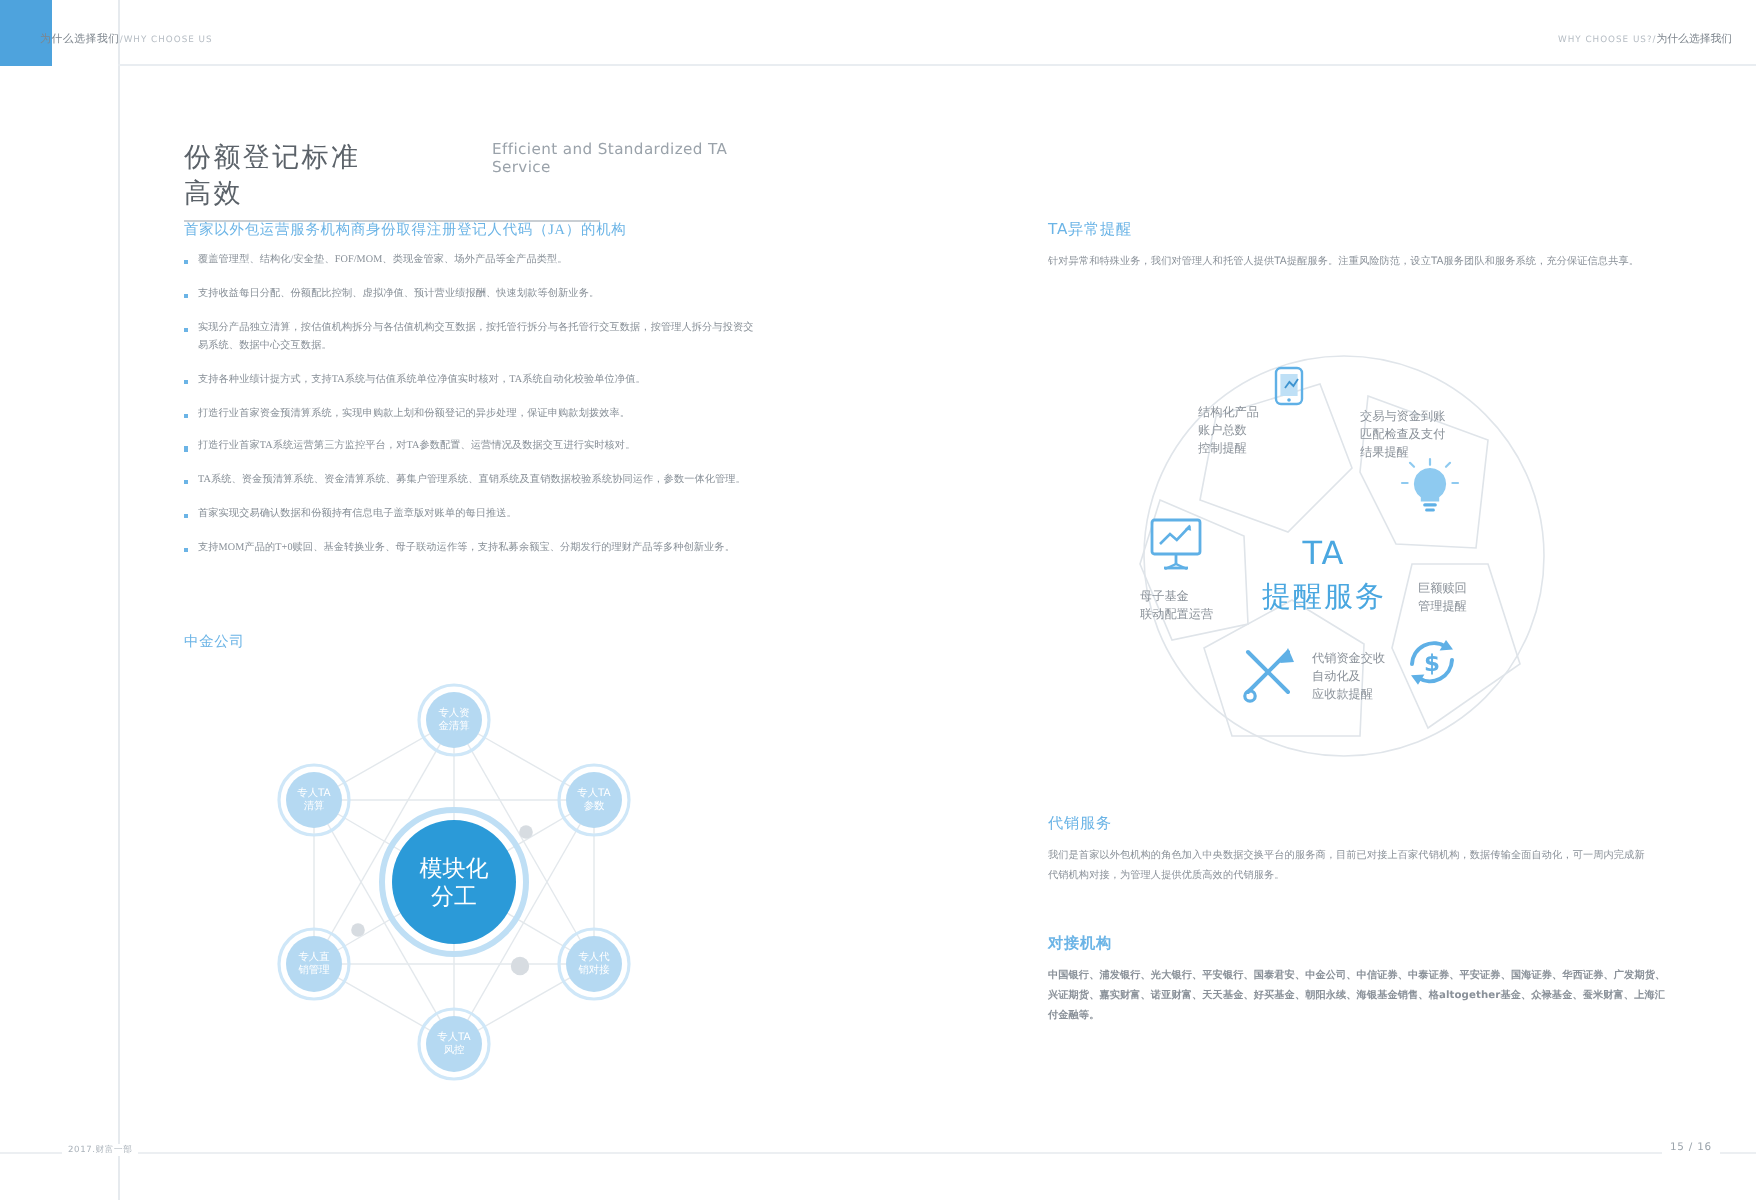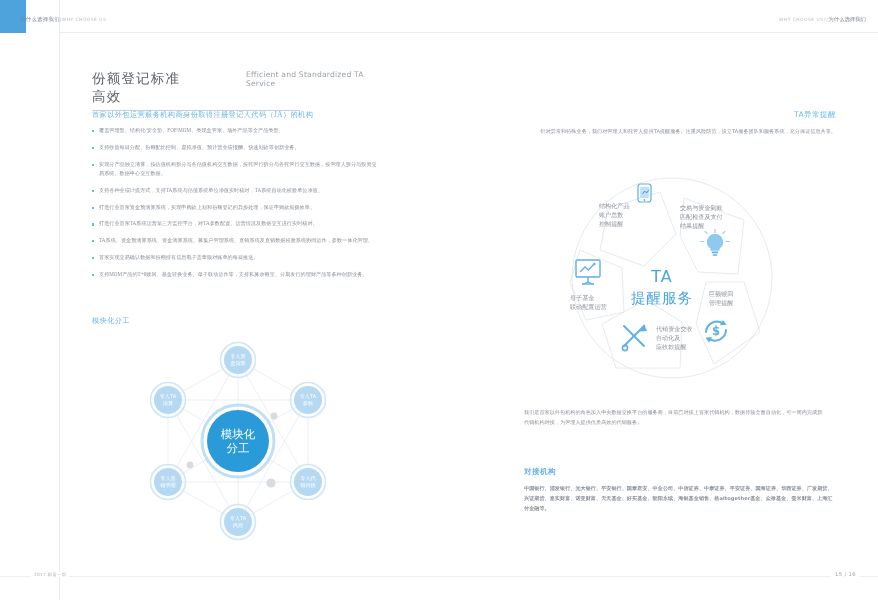--- a/index.html
+++ b/index.html
@@ -121,35 +121,35 @@
 
   .para {
     font-size: 5.1px;
     line-height: 2.0;
     color: #8a9199;
     letter-spacing: .05px;
     margin: 0;
   }
 
   
-  .r-block-1 { position: absolute; left: 524px; top: 110px; width: 312px; text-align: right; }
+  .r-block-1 { position: absolute; left: 524px; top: 110px; width: 312px; }
   .r-block-2 { position: absolute; left: 524px; top: 407px; width: 300px; }
   .r-block-3 { position: absolute; left: 524px; top: 467px; width: 312px; font-weight: bold; }
 
   
   .mod-head {
     position: absolute;
     left: 92px; top: 316px;
     font-size: 7.2px;
     color: #6bb4e6;
     letter-spacing: .4px;
   }
   .mod-diagram {
     position: absolute;
-    left: 128px; top: 330px;
+    left: 117px; top: 330px;
     width: 220px; height: 222px;
   }
 
   
   .ta-wheel {
     position: absolute;
     left: 548px; top: 172px;
     width: 248px; height: 216px;
   }
 
@@ -211,21 +211,21 @@
     <li>实现分产品独立清算，按估值机构拆分与各估值机构交互数据，按托管行拆分与各托管行交互数据，按管理人拆分与投资交易系统、数据中心交互数据。</li>
     <li>支持各种业绩计提方式，支持TA系统与估值系统单位净值实时核对，TA系统自动化校验单位净值。</li>
     <li>打造行业首家资金预清算系统，实现申购款上划和份额登记的异步处理，保证申购款划拨效率。</li>
     <li>打造行业首家TA系统运营第三方监控平台，对TA参数配置、运营情况及数据交互进行实时核对。</li>
     <li>TA系统、资金预清算系统、资金清算系统、募集户管理系统、直销系统及直销数据校验系统协同运作，参数一体化管理。</li>
     <li>首家实现交易确认数据和份额持有信息电子盖章版对账单的每日推送。</li>
     <li>支持MOM产品的T+0赎回、基金转换业务、母子联动运作等，支持私募余额宝、分期发行的理财产品等多种创新业务。</li>
   </ul>
 </div>
 
-<div class="mod-head">模块化分工</div>
+<div class="mod-head">中金公司</div>
 
 <div class="mod-diagram">
 <svg width="220" height="222" viewBox="0 0 220 222">
   <g stroke="#e3e8ec" stroke-width="0.7" fill="none">
 
     <polygon points="110,30 180,70 180,152 110,192 40,152 40,70"></polygon>
 
     <line x1="110" y1="30" x2="180" y2="152"></line>
     <line x1="110" y1="30" x2="40" y2="152"></line>
     <line x1="110" y1="30" x2="110" y2="192"></line>
@@ -384,20 +384,21 @@
       <line x1="12" y1="22" x2="6.5" y2="24.5" stroke="#5fb0e6" stroke-width="1.2"></line>
       <line x1="12" y1="22" x2="17.5" y2="24.5" stroke="#5fb0e6" stroke-width="1.2"></line>
     </g>
     <text x="22" y="128" font-size="6.1" fill="#8a9199">母子基金</text>
     <text x="22" y="137" font-size="6.1" fill="#8a9199">联动配置运营</text>
   </g>
 </svg>
 </div>
 
 <div class="r-block-2">
+  <div class="section-head lg">代销服务</div>
   <p class="para">我们是首家以外包机构的角色加入中央数据交换平台的服务商，目前已对接上百家代销机构，数据传输全面自动化，可一周内完成新代销机构对接，为管理人提供优质高效的代销服务。</p>
 </div>
 
 <div class="r-block-3">
   <div class="section-head lg">对接机构</div>
   <p class="para">中国银行、浦发银行、光大银行、平安银行、国泰君安、中金公司、中信证券、中泰证券、平安证券、国海证券、华西证券、广发期货、兴证期货、嘉实财富、诺亚财富、天天基金、好买基金、朝阳永续、海银基金销售、格altogether基金、众禄基金、蚕米财富、上海汇付金融等。</p>
 </div>
 
 <div class="footer-rule"></div>
 <div class="footer-left">2017.财富一部</div>

